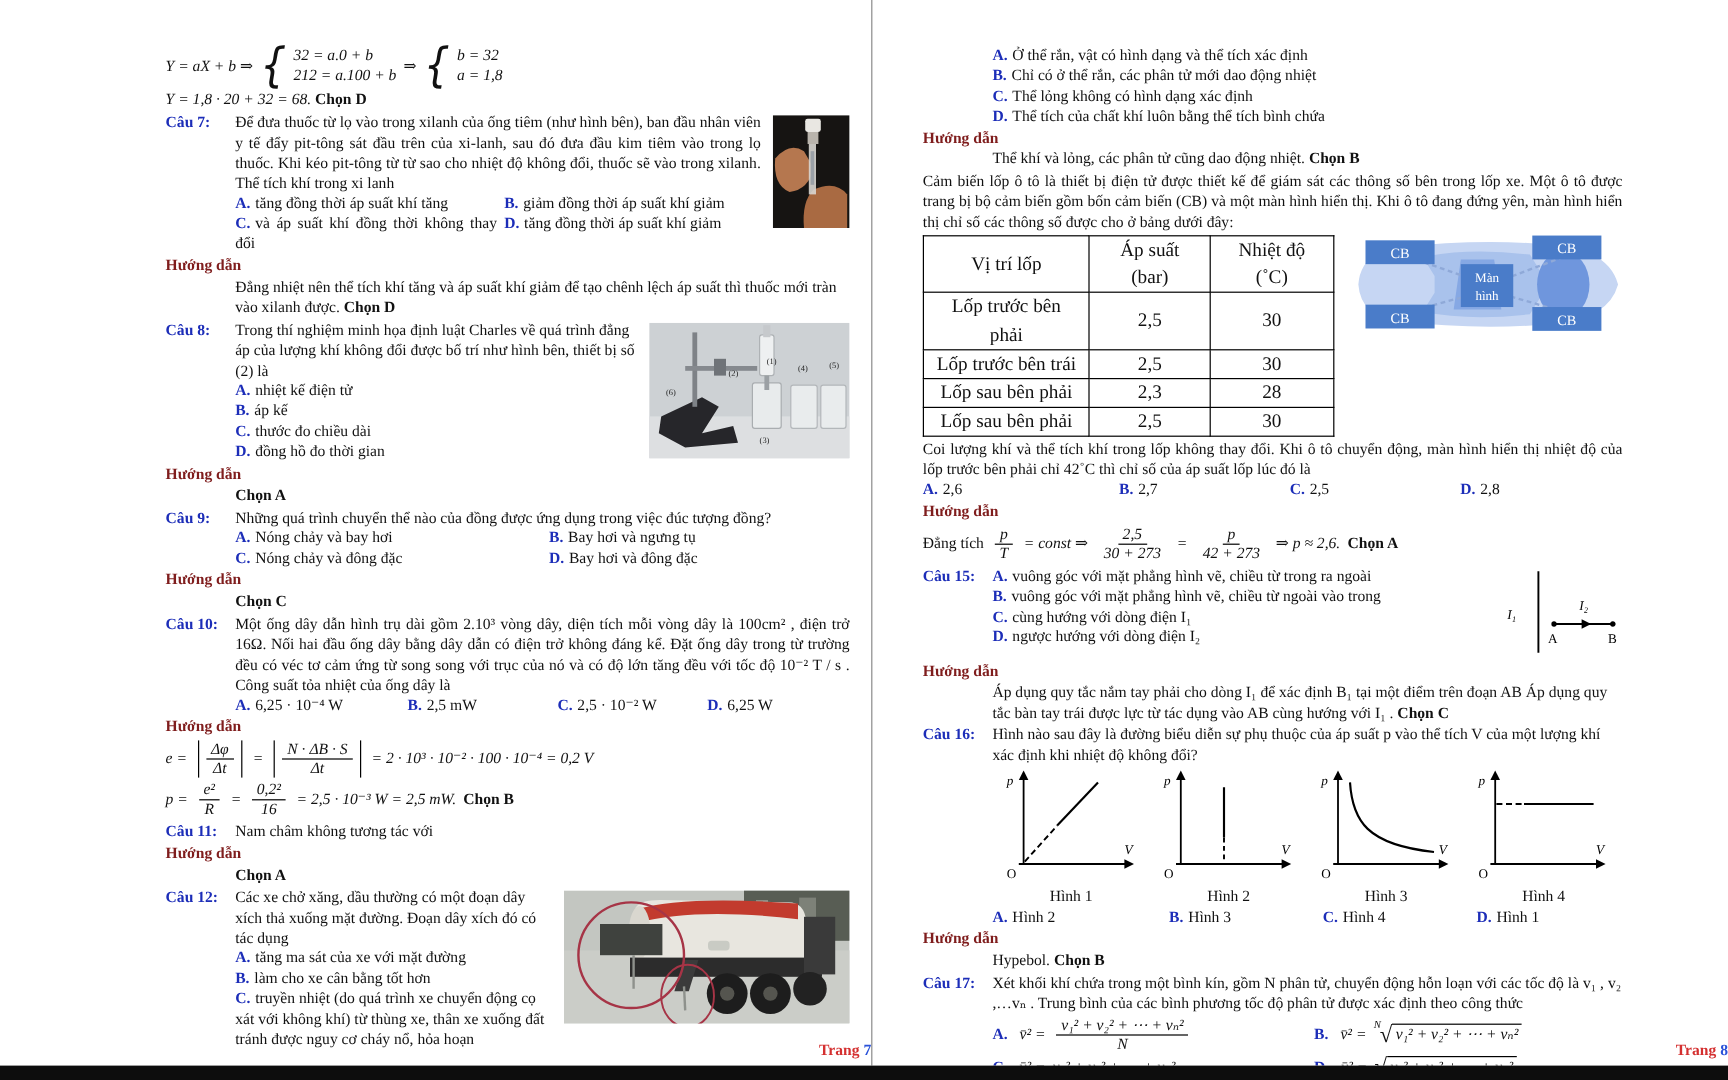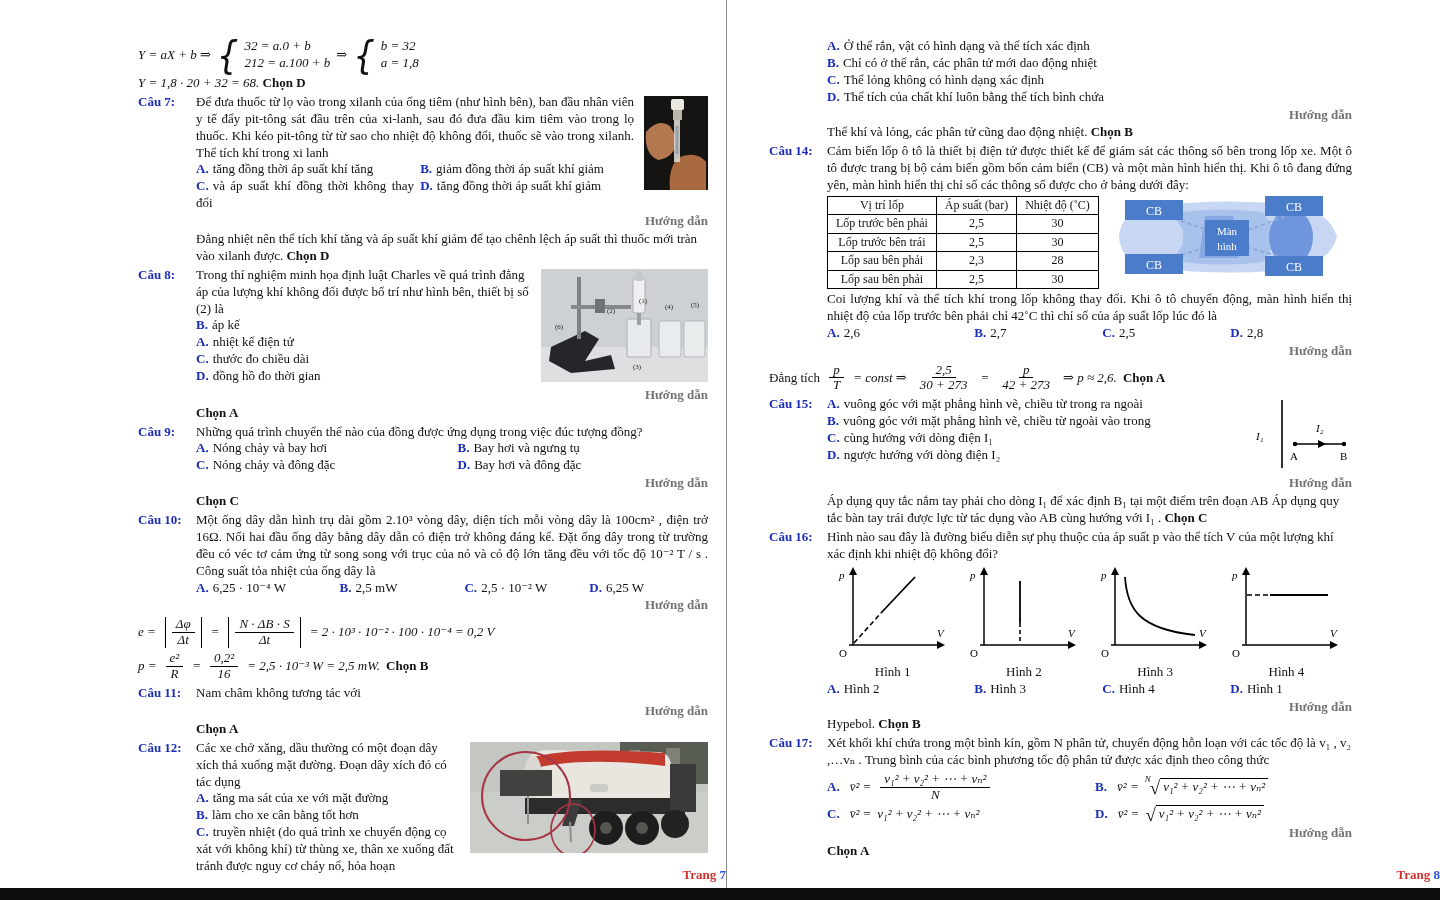--- a/index.html
+++ b/index.html
@@ -10,40 +10,40 @@
   .page.left{width:726px;border-right:1px solid #8a8a8a;}
   .page.right{width:713px;}
   .inner-left{margin:38px 18px 0 138px;}
   .inner-right{margin:38px 88px 0 42px;}
   .bottombar{position:absolute;left:0;right:0;bottom:0;height:12px;background:#0d0d0d;}
   .qrow{display:flex;margin-top:2px;}
   .qlabel{flex:none;width:58px;color:#1c2db8;font-weight:bold;}
   .qbody{flex:1;min-width:0;text-align:justify;}
   .qbody.nojust{text-align:left;}
   .indent{margin-left:58px;}
-  .hd{text-align:right;color:#737373;font-weight:bold;margin:1px 0;}
+  .hd{text-align:left;color:#7f1d1d;font-weight:bold;margin:1px 0;}
   .choice{font-weight:bold;}
   .optgrid2{display:grid;grid-template-columns:1.02fr 1fr;column-gap:6px;}
   .optgrid4{display:grid;grid-template-columns:1.15fr 1fr 1fr 0.95fr;}
   .optlist .opt{display:block;}
   .opt .ol{color:#1c2db8;font-weight:bold;margin-right:4px;}
   .mi{font-style:italic;}
   .mathrow{display:flex;align-items:center;gap:6px;margin:3px 0;}
   .brace{font-size:34px;font-weight:400;line-height:1;font-family:"DejaVu Sans",sans-serif;transform:scaleY(1.15);}
   .sys{display:inline-flex;flex-direction:column;line-height:1.3;text-align:left;}
   .frac{display:inline-flex;flex-direction:column;align-items:center;vertical-align:middle;margin:0 3px;line-height:1.15;}
   .frac .num{border-bottom:1px solid #000;padding:0 4px;}
   .frac .den{padding:0 4px;}
   .absbar{display:inline-flex;border-left:1.5px solid #000;border-right:1.5px solid #000;padding:0 3px;margin:0 3px;}
   .root{display:inline-flex;align-items:flex-start;}
   .root .idx{font-size:9px;font-style:italic;position:relative;top:-4px;margin-right:-1px;}
   .root .rad{font-size:19px;line-height:1;}
   .root .bod{border-top:1px solid #000;padding:0 3px;font-style:italic;}
   .figright{float:right;margin:2px 0 4px 10px;}
-  .q14table{border-collapse:collapse;font-size:12px;margin:2px 0;}
+  .q14table{border-collapse:collapse;font-size:16px;margin:2px 0;}
   .q14table td,.q14table th{border:1px solid #000;padding:0 8px;text-align:center;font-weight:normal;line-height:1.45;}
   .tablerow{display:flex;align-items:flex-start;gap:14px;}
   .graphs{display:grid;grid-template-columns:repeat(4,1fr);margin-top:2px;}
   .graphcell{text-align:center;}
   .graphcell .cap{margin-top:-2px;}
   .footer{position:absolute;bottom:4px;width:100%;text-align:right;font-weight:bold;margin-top:48px;}
   .footer .fw{color:#d43030;}
   .footer .fn{color:#2a52d9;}
   svg text{font-family:"Liberation Serif","DejaVu Serif",serif;}
   .clr{clear:both;}
@@ -122,22 +122,22 @@
         <rect x="143" y="52" width="21" height="36" rx="2" fill="#e9eced" stroke="#b3b7ba"></rect>
         <text x="98" y="34" font-size="7" fill="#222">(1)</text>
         <text x="66" y="44" font-size="7" fill="#222">(2)</text>
         <text x="92" y="100" font-size="7" fill="#222">(3)</text>
         <text x="124" y="40" font-size="7" fill="#222">(4)</text>
         <text x="150" y="38" font-size="7" fill="#222">(5)</text>
         <text x="14" y="60" font-size="7" fill="#222">(6)</text>
       </svg>
       <span>Trong thí nghiệm minh họa định luật Charles về quá trình đẳng áp của lượng khí không đổi được bố trí như hình bên, thiết bị số (2) là</span>
       <div class="optlist">
+        <div class="opt"><span class="ol">A.</span><span>nhiệt kế điện tử</span></div>
         <div class="opt"><span class="ol">B.</span><span>áp kế</span></div>
-        <div class="opt"><span class="ol">A.</span><span>nhiệt kế điện tử</span></div>
         <div class="opt"><span class="ol">C.</span><span>thước đo chiều dài</span></div>
         <div class="opt"><span class="ol">D.</span><span>đồng hồ đo thời gian</span></div>
       </div>
       <div class="clr"></div>
     </div>
   </div>
   <div class="hd">Hướng dẫn</div>
   <div class="indent choice">Chọn A</div>
 
   <div class="qrow">
@@ -263,21 +263,20 @@
     <div class="opt"><span class="ol">C.</span><span>Thể lỏng không có hình dạng xác định</span></div>
     <div class="opt"><span class="ol">D.</span><span>Thể tích của chất khí luôn bằng thể tích bình chứa</span></div>
   </div>
   <div class="hd">Hướng dẫn</div>
   <div class="indent">
     <span>Thể khí và lỏng, các phân tử cũng dao động nhiệt.</span>
     <b class="choice">Chọn B</b>
   </div>
 
   <div class="qrow">
-    <div class="qlabel">Câu 14:</div>
     <div class="qbody">
       <span>Cảm biến lốp ô tô là thiết bị điện tử được thiết kế để giám sát các thông số bên trong lốp xe. Một ô tô được trang bị bộ cảm biến gồm bốn cảm biến (CB) và một màn hình hiển thị. Khi ô tô đang đứng yên, màn hình hiển thị chỉ số các thông số được cho ở bảng dưới đây:</span>
       <div class="tablerow">
         <table class="q14table">
           <tbody>
                     <tr>
             <th>Vị trí lốp</th>
             <th>Áp suất (bar)</th>
             <th>Nhiệt độ (˚C)</th>
           </tr>

